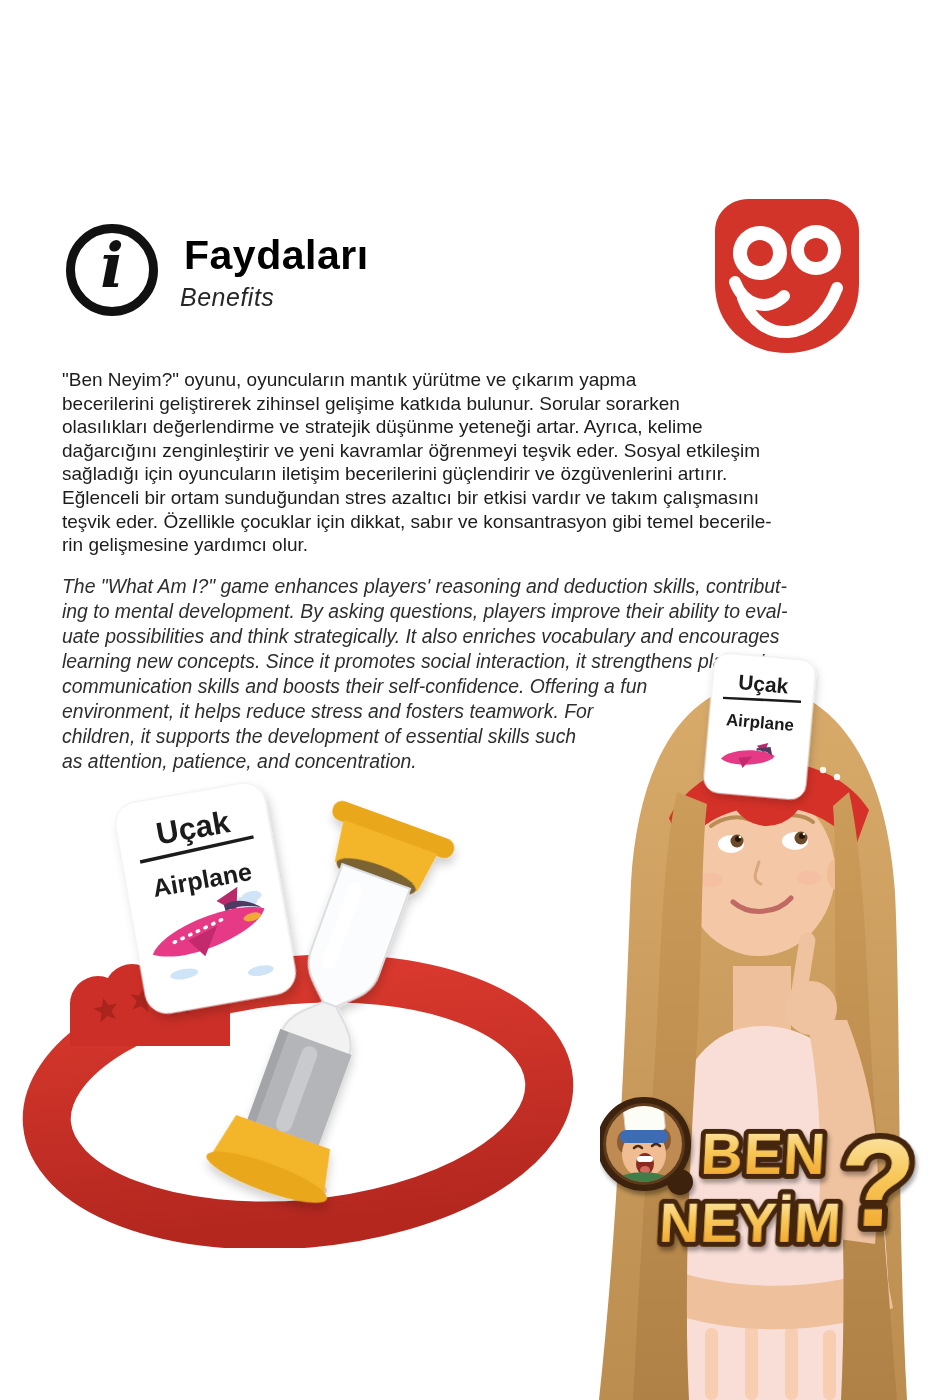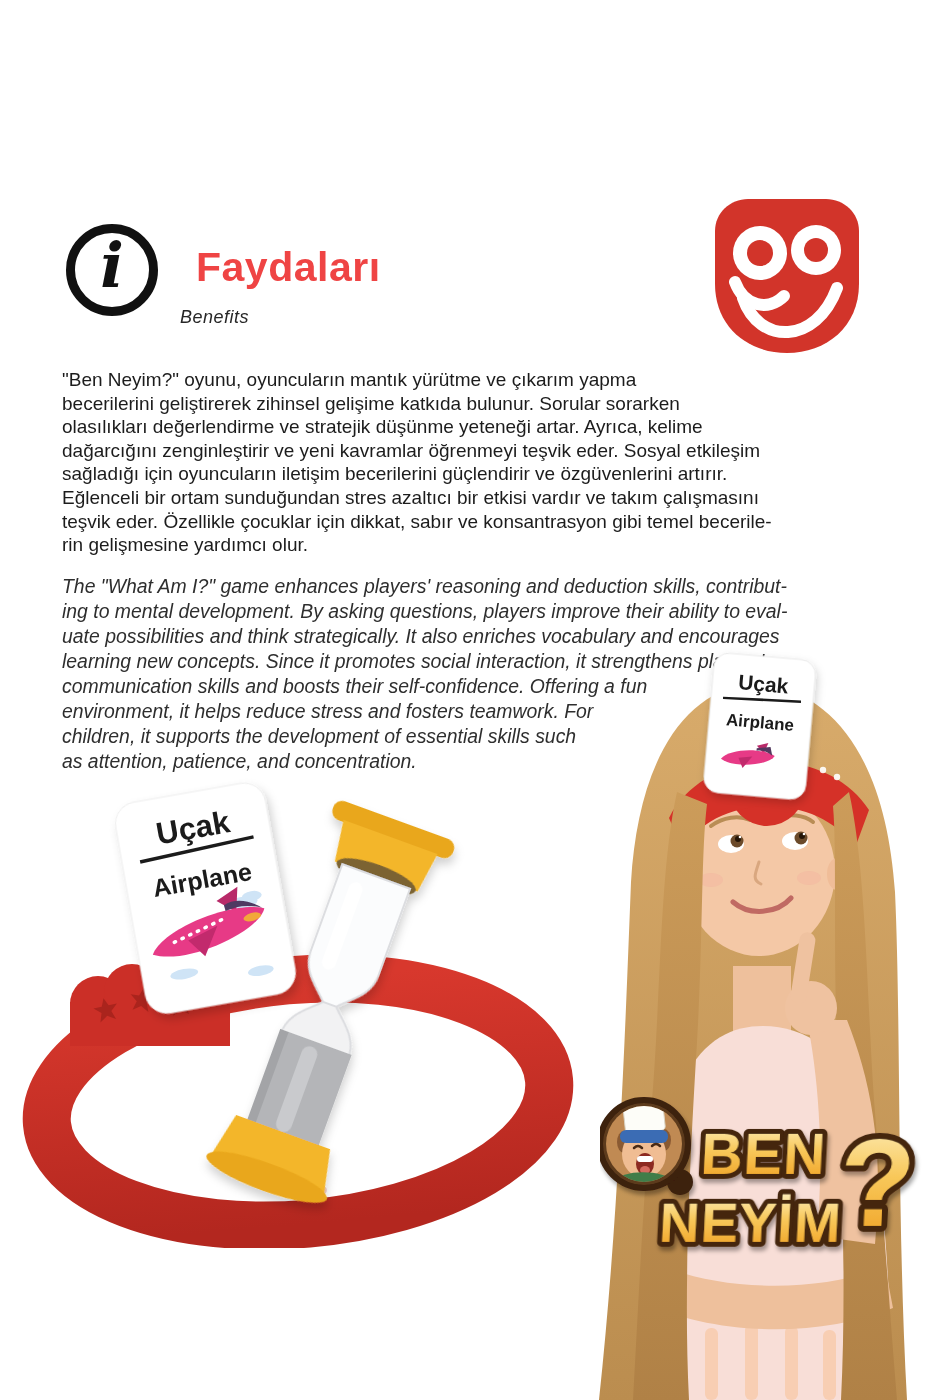--- a/index.html
+++ b/index.html
@@ -6,22 +6,22 @@
   .page{position:relative;width:933px;height:1400px;background:#ffffff;overflow:hidden;
         font-family:"Liberation Sans",sans-serif;}
   .abs{position:absolute;}
 
   
   .info-badge{left:66px;top:224px;width:74px;height:74px;border:9px solid #111;border-radius:50%;
               display:flex;align-items:center;justify-content:center;}
   .info-badge .glyph{font-family:"DejaVu Serif",serif;font-style:italic;font-weight:700;
                      font-size:62px;color:#111;line-height:1;transform:translateY(-4px);}
   .title-block{left:180px;top:228px;}
-  .page-title{margin:16px;font-size:41px;font-weight:800;color:#ef4444;letter-spacing:.5px;}
-  .page-subtitle{font-size:18px;font-style:italic;color:#272727;margin-top:2px;letter-spacing:.5px;}
+  .page-title{margin:4px;font-size:41px;font-weight:800;color:#000000;letter-spacing:.5px;}
+  .page-subtitle{font-size:25px;font-style:italic;color:#272727;margin-top:2px;letter-spacing:.5px;}
 
   .go-logo{left:712px;top:196px;width:150px;height:160px;}
 
   .para{white-space:pre-line;color:#1c1c1c;}
   .para-tr{left:62px;top:349px;width:862px;font-size:19px;line-height:23.6px;}
   .para-en{left:62px;top:555px;width:862px;font-size:19.4px;line-height:25px;
            font-style:italic;color:#2e2e2e;}
 
   .montage{left:18px;top:762px;width:562px;height:486px;}
   .girl{left:555px;top:640px;width:378px;height:760px;}

